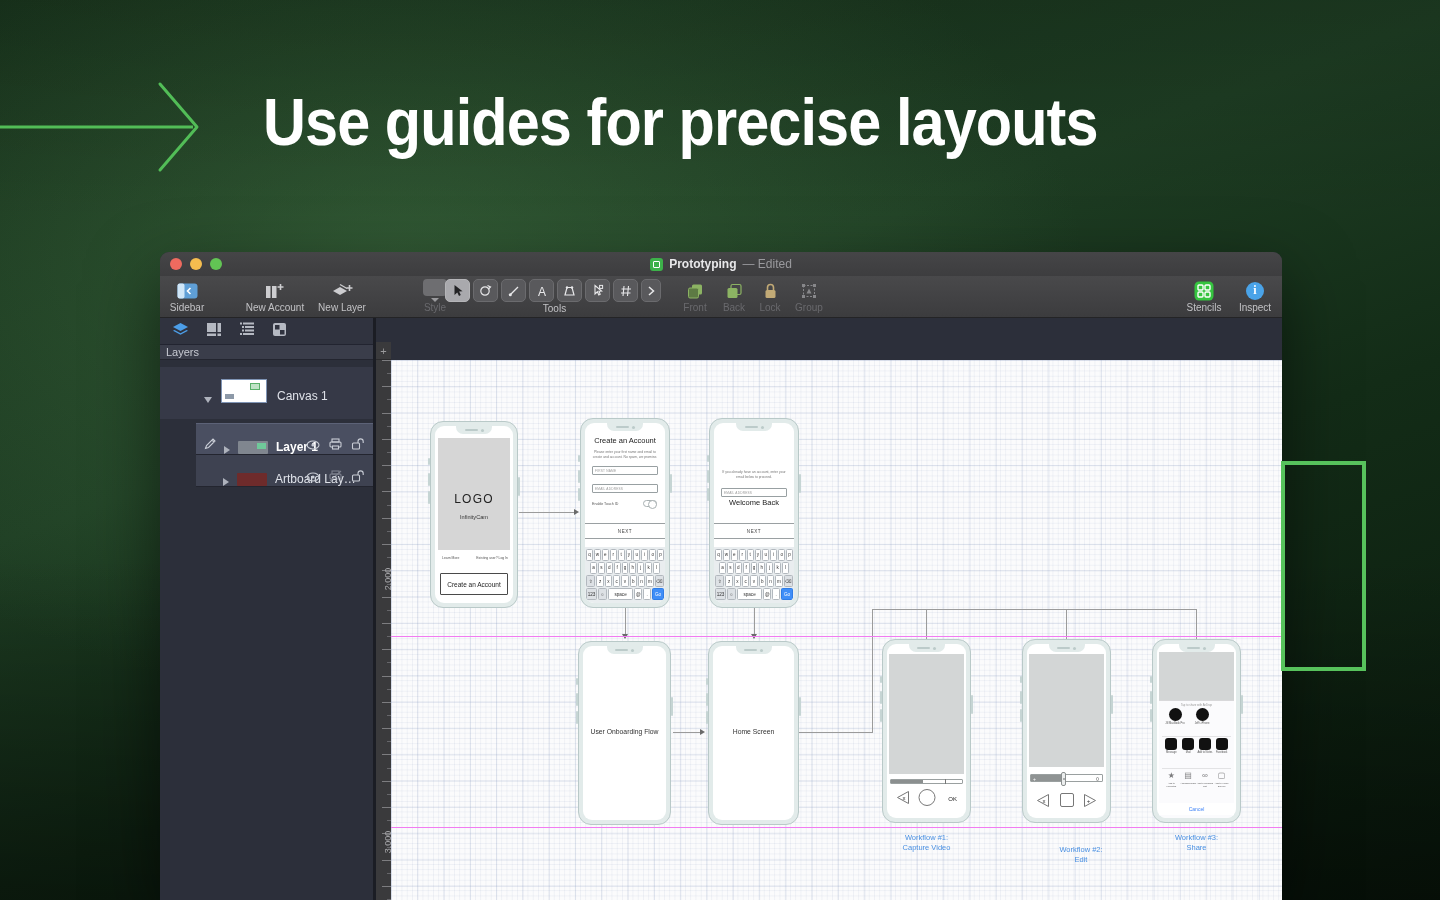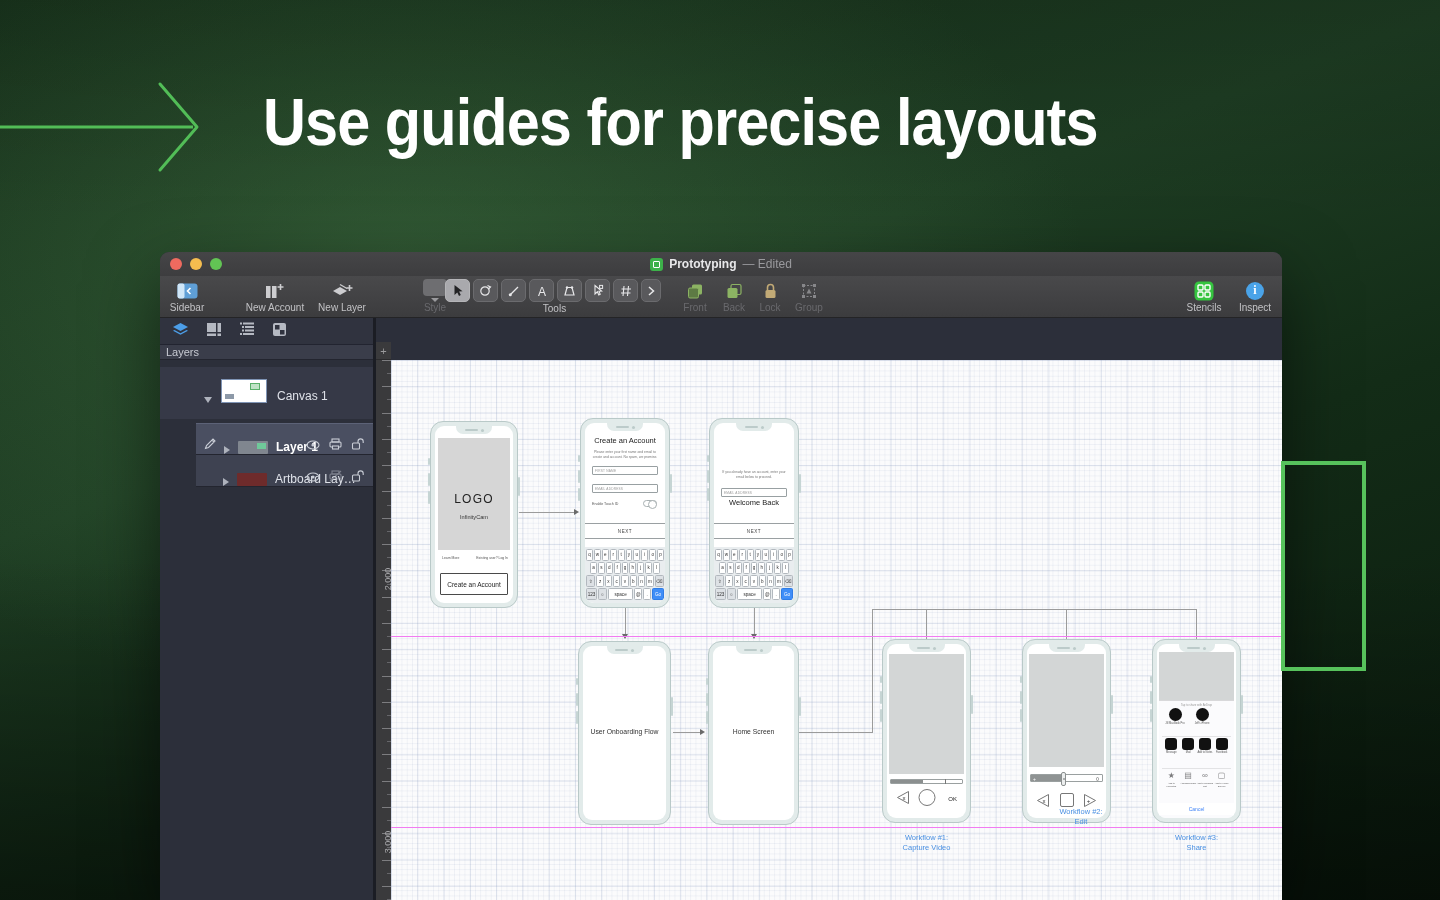--- a/index.html
+++ b/index.html
@@ -796,21 +796,21 @@
                 </div>
               <div class="sh-cancel">Cancel</div>
             </div>
           </div>
         </div>
 
         <div class="wf-label" style="left:491px;top:473px;">
           <div>Workflow #1:</div>
           <div>Capture Video</div>
         </div>
-        <div class="wf-label" style="left:631px;top:447px;padding-left:29px;">
+        <div class="wf-label" style="left:631px;top:485px;padding-left:29px;">
           <div>Workflow #2:</div>
           <div>Edit</div>
         </div>
         <div class="wf-label" style="left:761px;top:473px;">
           <div>Workflow #3:</div>
           <div>Share</div>
         </div>
 
         <div class="guide-h" style="top:276px;"></div>
         <div class="guide-h" style="top:467px;"></div>

